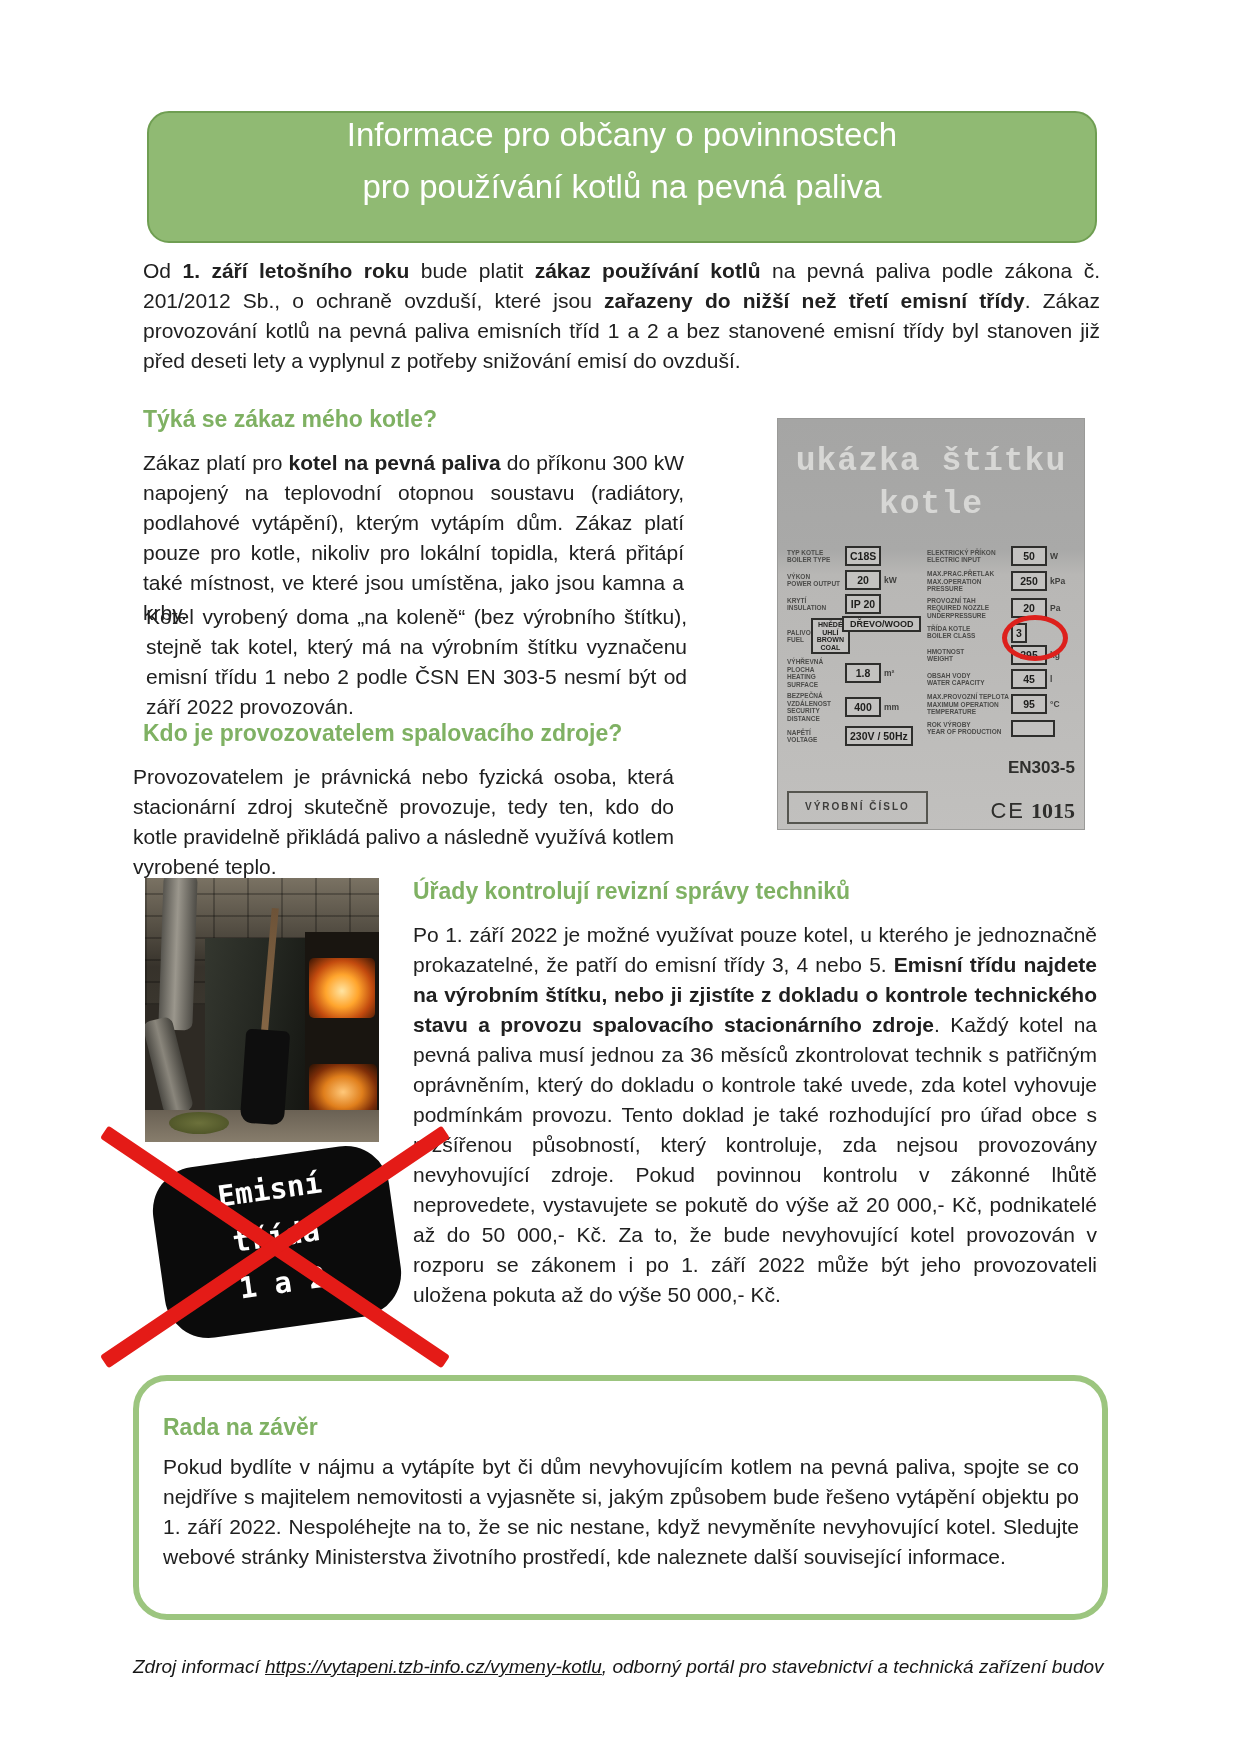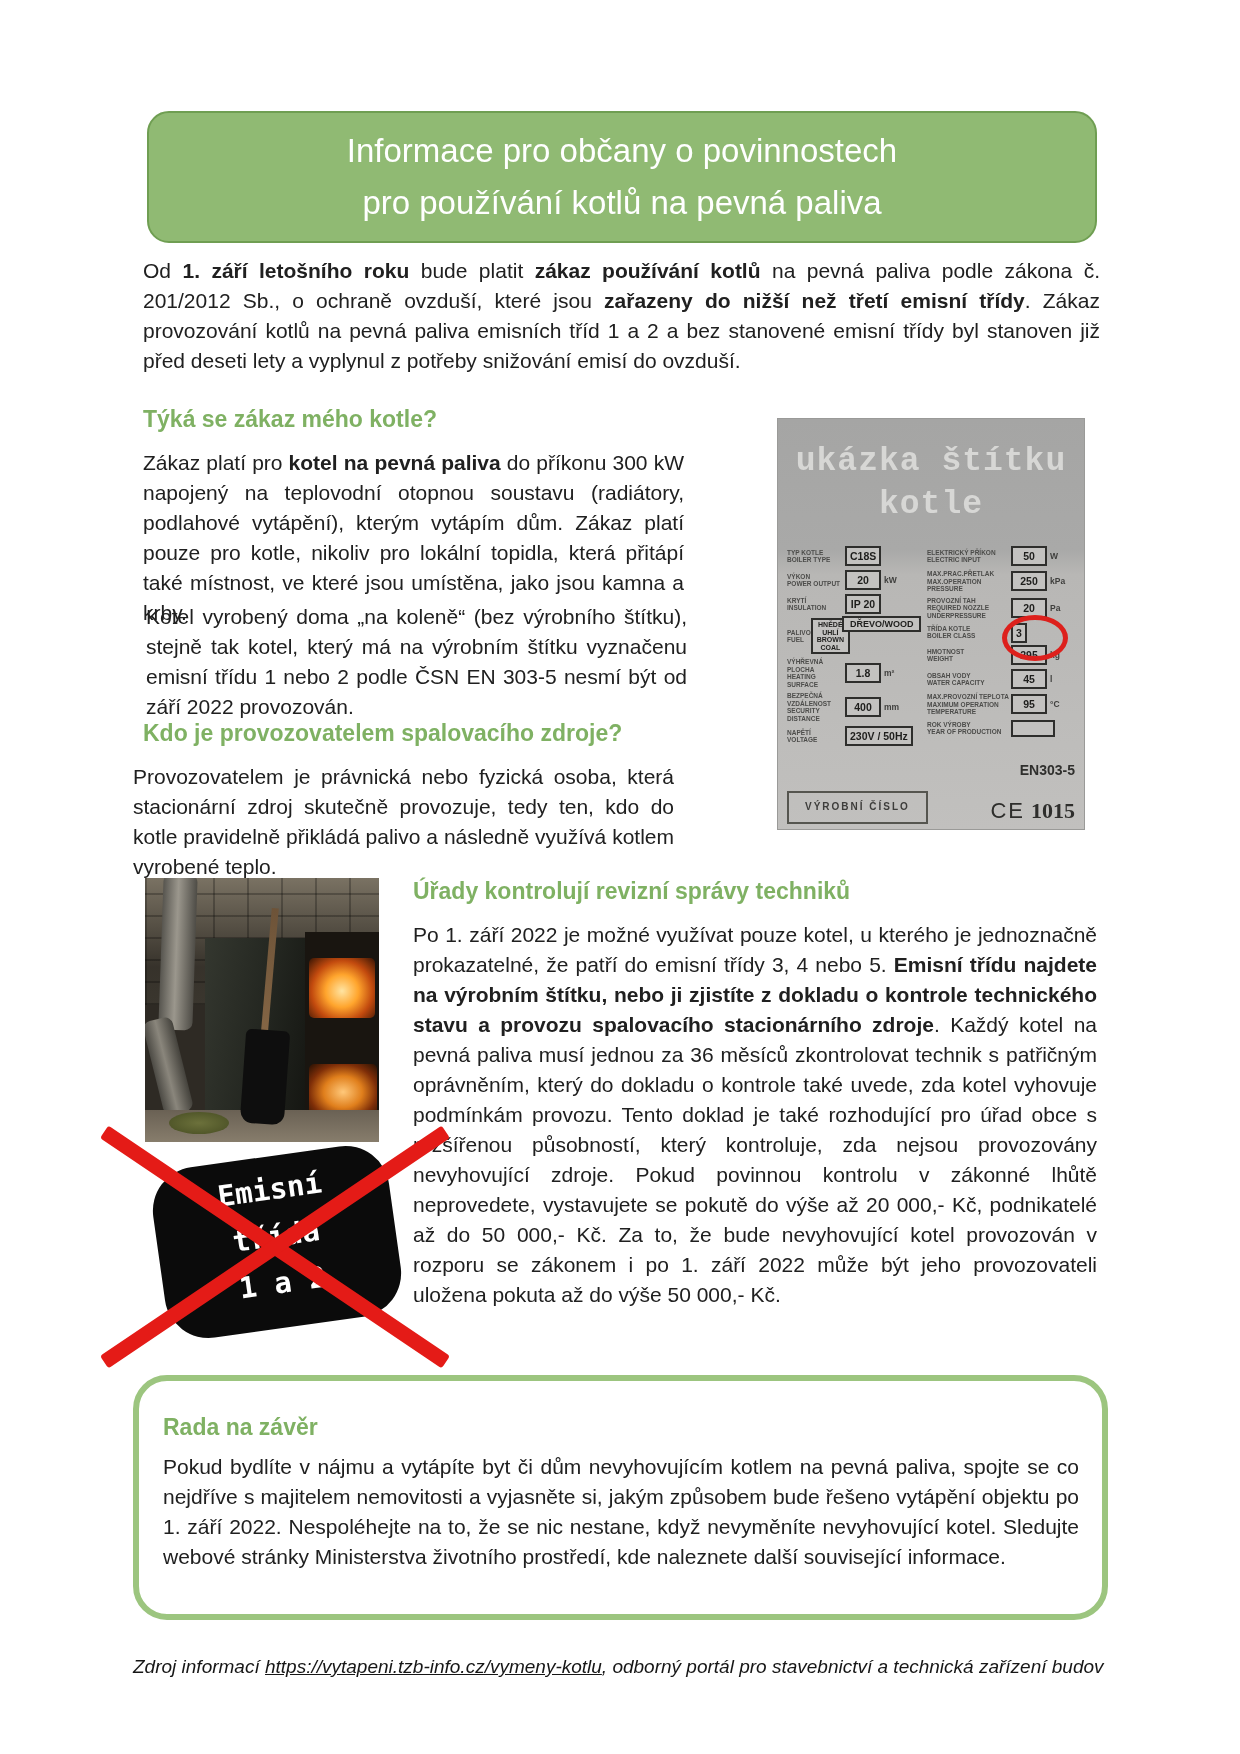--- a/index.html
+++ b/index.html
@@ -6,21 +6,21 @@
   .page {
     position:relative; width:1240px; height:1754px; background:#ffffff;
     font-family:"Liberation Sans", sans-serif; color:#1d1d1d; overflow:hidden;
   }
 
   
   .title-banner {
     position:absolute; left:147px; top:111px; width:950px; height:132px;
     background:#90ba73; border:2px solid #6f9e52; border-radius:22px;
     box-sizing:border-box; display:flex; flex-direction:column;
-    align-items:center; justify-content:center; gap:8px;
+    align-items:center; gap:8px;
   }
   .title-banner div { color:#ffffff; font-size:33px; line-height:44px; }
 
   
   .para { position:absolute; font-size:21px; line-height:30px; text-align:justify; color:#202020; }
   .para b { font-weight:bold; }
   .green-h { position:absolute; font-size:23px; font-weight:bold; color:#7fb163; }
 
   
   .plate {
@@ -42,21 +42,21 @@
   .vbox.empty { min-width:44px; height:17px; }
   .unit { font-size:8.5px; font-weight:bold; color:#3f3f3d; margin-left:3px; }
   .fuelstack { display:flex; flex-direction:row; align-items:flex-start; }
   .fuelbox1 { border:2px solid #2e2e2c; font-weight:bold; font-size:7px; line-height:7.5px;
     color:#1e1e1c; text-align:center; padding:1px 4px; background:#c3c2c0; }
   .fuelbox2 { border:2px solid #2e2e2c; font-weight:bold; font-size:9px; color:#1e1e1c;
     text-align:center; padding:1px 6px; background:#c3c2c0; margin-top:-2px; margin-left:-8px; }
   .circle-wrap { position:relative; display:inline-block; }
   .red-circle { position:absolute; left:-9px; top:-8px; width:56px; height:36px;
     border:5px solid #dd201c; border-radius:50%; pointer-events:none; }
-  .plate-norm { position:absolute; right:10px; bottom:52px; font-size:14px; font-weight:bold; color:#2f2f2d; }
+  .plate-norm { position:absolute; right:10px; bottom:52px; font-size:17px; font-weight:bold; color:#2f2f2d; }
   .plate-foot { position:absolute; left:10px; right:10px; bottom:6px; display:flex;
     justify-content:space-between; align-items:flex-end; }
   .serial-box { border:2px solid #55554f; padding:8px 16px 10px 16px; font-size:10px;
     letter-spacing:2px; color:#3d3d3b; font-weight:bold; }
   .ce { font-size:22px; color:#2e2e2c; }
   .ce .ce-mark { letter-spacing:2px; font-weight:normal; }
   .ce .ce-num { font-weight:bold; margin-left:6px;font-family:Liberation Serif, serif; }
 
   
   .photo { position:absolute; left:145px; top:878px; width:234px; height:264px;

